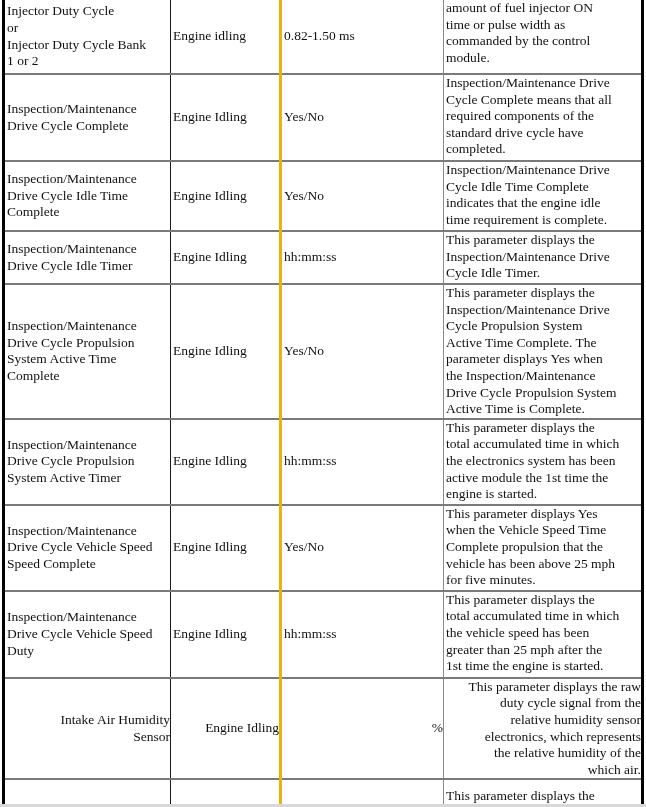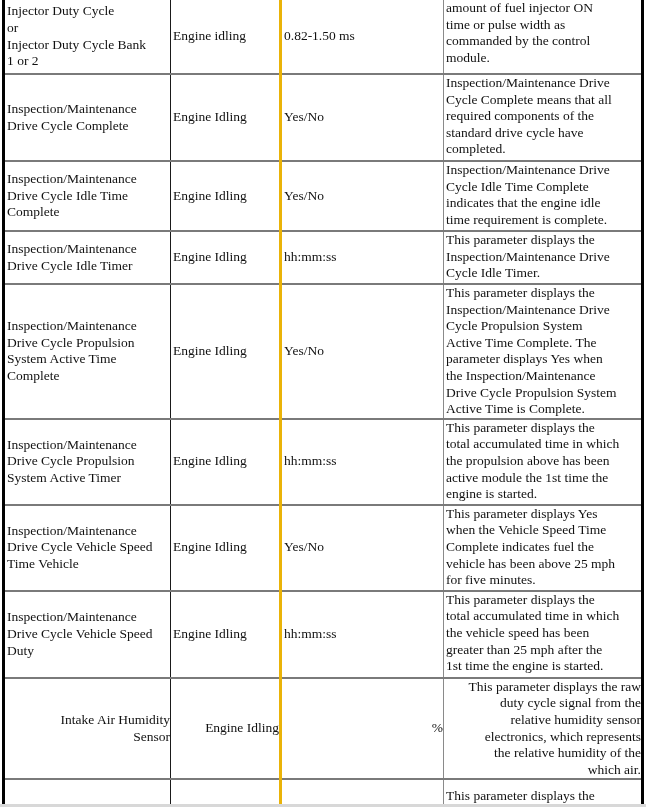--- a/index.html
+++ b/index.html
@@ -174,38 +174,38 @@
         <td class="c1">
           <span class="line">Inspection/Maintenance</span>
           <span class="line">Drive Cycle Propulsion</span>
           <span class="line">System Active Timer</span>
         </td>
         <td class="c2">Engine Idling</td>
         <td class="c3">hh:mm:ss</td>
         <td class="c4">
           <span class="line">This parameter displays the</span>
           <span class="line">total accumulated time in which</span>
-          <span class="line">the propulsion above has been</span>
+          <span class="line">the electronics system has been</span>
           <span class="line">active module the 1st time the</span>
           <span class="line">engine is started.</span>
         </td>
       </tr>
 
       <tr class="r7 dark">
         <td class="c1">
           <span class="line">Inspection/Maintenance</span>
           <span class="line">Drive Cycle Vehicle Speed</span>
-          <span class="line">Time Vehicle</span>
+          <span class="line">Speed Complete</span>
         </td>
         <td class="c2">Engine Idling</td>
         <td class="c3">Yes/No</td>
         <td class="c4">
           <span class="line">This parameter displays Yes</span>
           <span class="line">when the Vehicle Speed Time</span>
-          <span class="line">Complete indicates fuel the</span>
+          <span class="line">Complete propulsion that the</span>
           <span class="line">vehicle has been above 25 mph</span>
           <span class="line">for five minutes.</span>
         </td>
       </tr>
 
       <tr class="r8">
         <td class="c1">
           <span class="line">Inspection/Maintenance</span>
           <span class="line">Drive Cycle Vehicle Speed</span>
           <span class="line">Duty</span>

